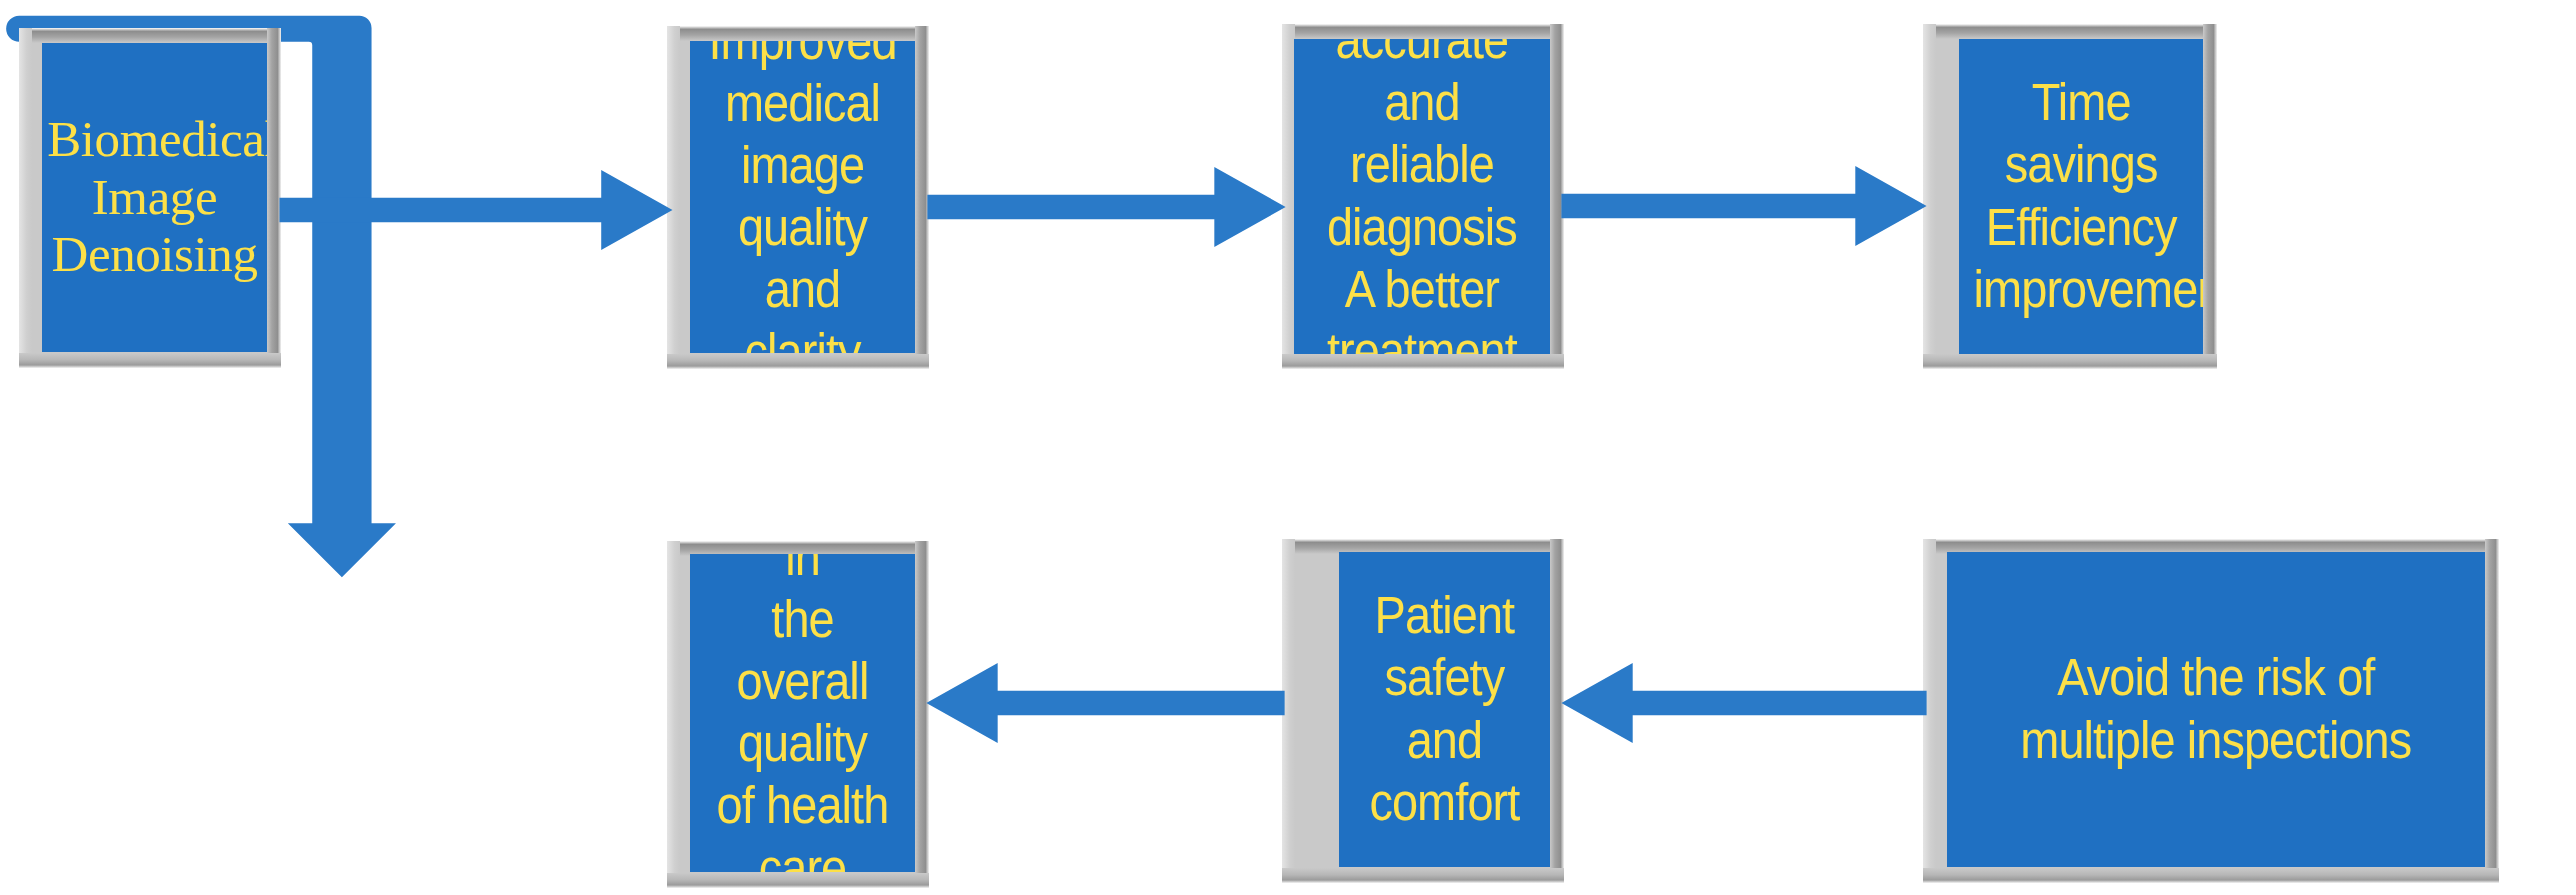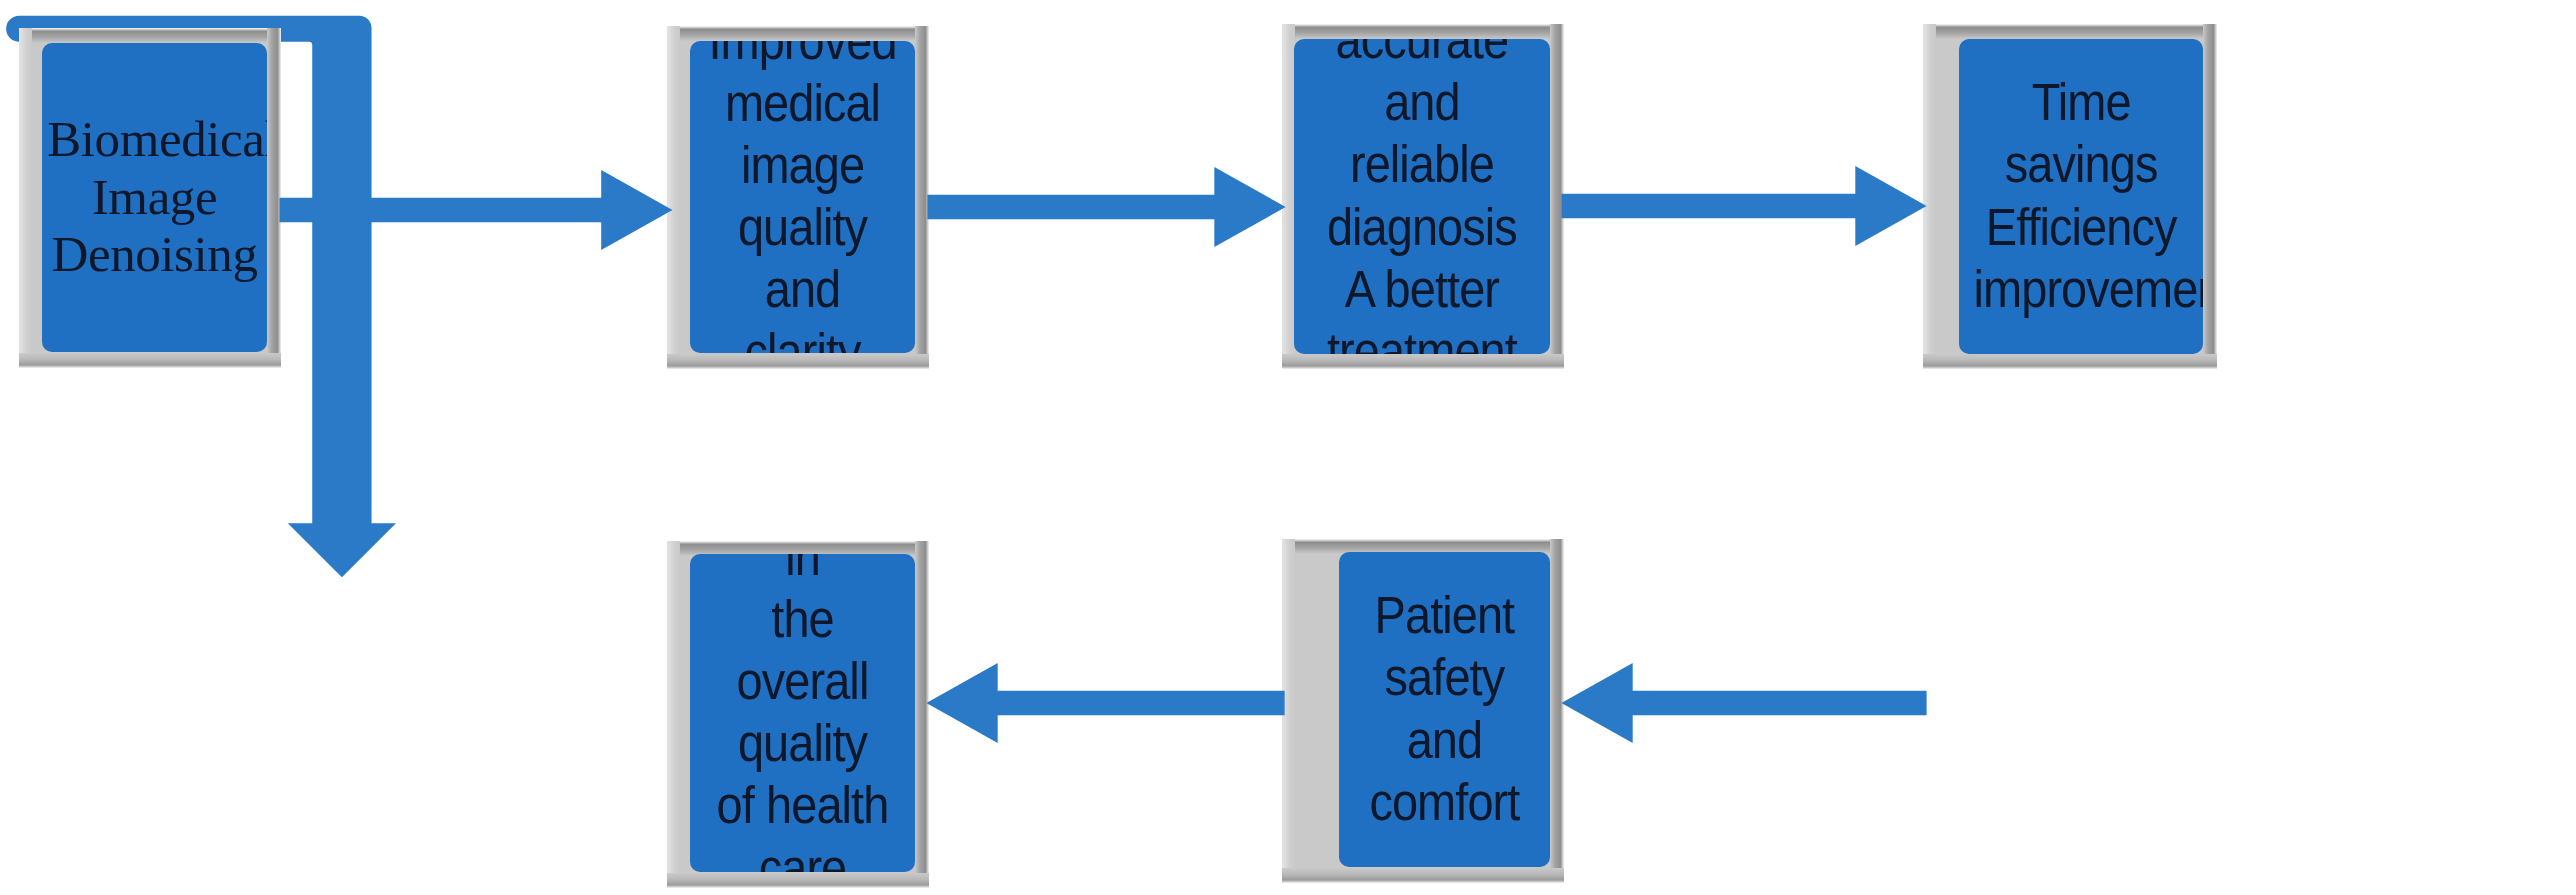--- a/index.html
+++ b/index.html
@@ -54,23 +54,22 @@
     height: 15px;
     background: linear-gradient(to bottom, #c9c9c9 0%, #b7b7b7 45%, #9b9b9b 80%, #f4f4f4 100%);
   }
   .node .face {
     position: absolute;
     background: #1f70c2;
     display: flex;
     align-items: center;
     justify-content: center;
     text-align: center;
-    color: #0f172a;
+    color: #fde047;
     overflow: hidden;
-    border-radius: 10px;
   }
   .node .face .label {
     display: block;
     width: 100%;
     padding: 0 5.2px;
     box-sizing: border-box;
     white-space: pre-line;
   }
 
   
@@ -199,20 +198,30 @@
     <div class="bevel-top"></div>
     <div class="bevel-left"></div>
     <div class="bevel-right"></div>
     <div class="bevel-bottom"></div>
     <div class="face">
       <span class="label">Patient safety and
 comfort</span>
     </div>
   </div>
 
+  <div class="node n7 sans">
+    <div class="bevel-top"></div>
+    <div class="bevel-left"></div>
+    <div class="bevel-right"></div>
+    <div class="bevel-bottom"></div>
+    <div class="face">
+      <span class="label">Avoid the risk of
+multiple inspections</span>
+    </div>
+  </div>
 
   
 
   
   <svg class="arrow-svg conn1" viewBox="0 0 452 92">
     <path class="arrow-fill" d="M 0,32 L 370,32 L 370,0 L 452,46 L 370,92 L 370,60 L 0,60 Z"></path>
   </svg>
 
   
   <svg class="arrow-svg conn2" viewBox="0 0 412 92">

